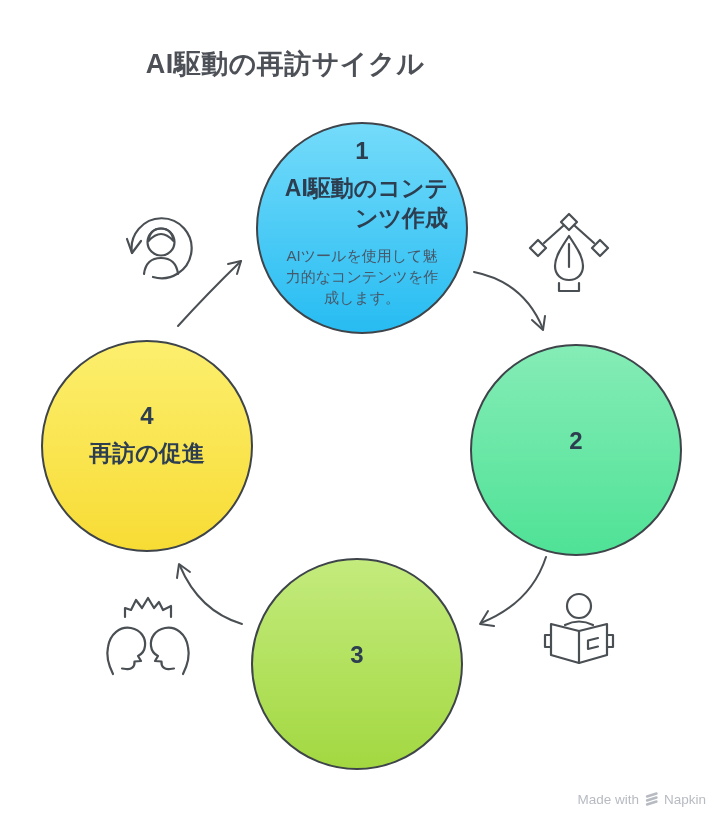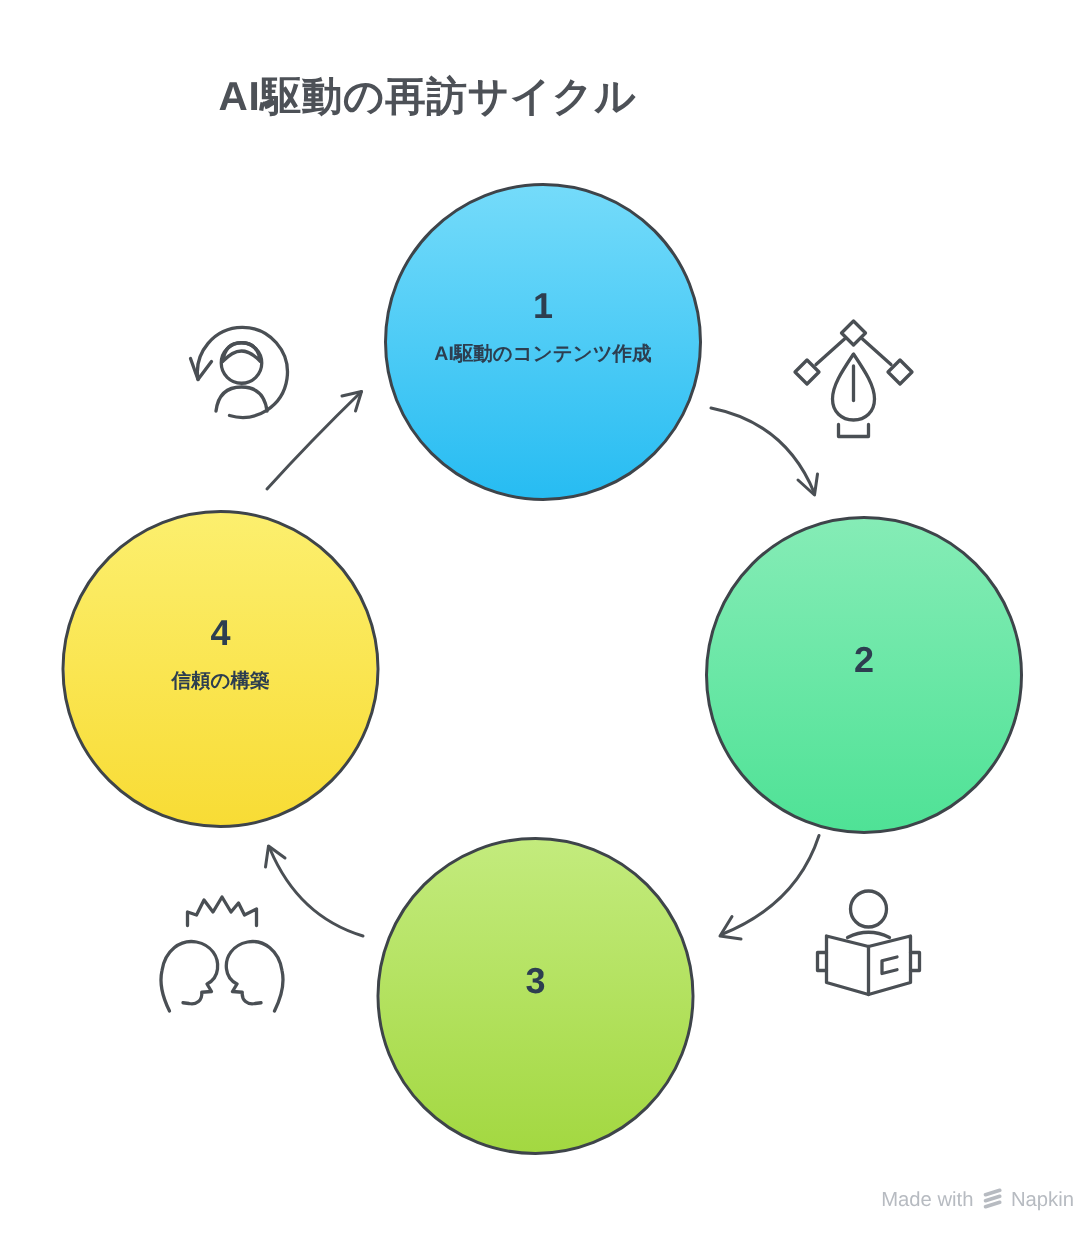--- a/index.html
+++ b/index.html
@@ -15,30 +15,30 @@
     position:absolute;width:212px;height:212px;border-radius:50%;
     border:2.5px solid #3e444a;box-sizing:border-box;
     display:flex;flex-direction:column;align-items:center;justify-content:center;
     text-align:center;padding-bottom:10px;
   }
   .c1{left:256px;top:122px;}
   .c2{left:470px;top:344px;}
   .c3{left:251px;top:558px;}
   .c4{left:41px;top:340px;}
   .num{font-size:24px;font-weight:bold;color:#2d3e50;line-height:1.2;margin-bottom:7px;}
-  .ctitle{font-size:13px;font-weight:bold;color:#2d3e50;line-height:1.32;max-width:172px;margin-bottom:11px;}
+  .ctitle{font-size:23px;font-weight:bold;color:#2d3e50;line-height:1.32;max-width:172px;margin-bottom:11px;text-align:right;}
   .cdesc{font-size:15px;color:#47586a;line-height:1.42;max-width:162px;}
   .icon{position:absolute;}
   .icon path,.icon polyline,.icon circle,.icon line{
     fill:none;stroke:#4a4f54;stroke-width:2.2;stroke-linecap:round;stroke-linejoin:round;
   }
   .arrows{position:absolute;left:0;top:0;pointer-events:none;}
   .arrows path,.arrows polyline{fill:none;stroke:#4a4f54;stroke-width:2;stroke-linecap:round;stroke-linejoin:round;}
   .footer{
-    position:absolute;right:4px;top:792px;display:flex;align-items:flex-end;gap:5px;
+    position:absolute;right:14px;top:792px;display:flex;align-items:flex-end;gap:5px;
     font-size:13.5px;color:#b7bbc1;
   }
   .napkin-logo line{stroke:#b7bbc1;stroke-width:2.4;stroke-linecap:round;}
 </style>
 </head>
 <body>
 
 <div class="canvas">
 
   <h1 class="page-title" style="color: rgb(77, 81, 87);">AI駆動の再訪サイクル</h1>
@@ -58,33 +58,34 @@
     </g>
     <g>
       <path d="M 178,326 Q 207,294 241,261"></path>
       <polyline points="237,274 241,261 228,264"></polyline>
     </g>
   </svg>
 
   <div class="circle c1" style="background: linear-gradient(rgb(116, 219, 250), rgb(39, 188, 242)); border-color: rgb(62, 68, 74);">
     <div class="num">1</div>
     <div class="ctitle">AI駆動のコンテンツ作成</div>
+    <div class="cdesc">AIツールを使用して魅力的なコンテンツを作成します。</div>
   </div>
 
   <div class="circle c2" style="background: linear-gradient(rgb(133, 236, 182), rgb(79, 226, 150)); border-color: rgb(62, 68, 74);">
     <div class="num">2</div>
   </div>
 
   <div class="circle c3" style="background: linear-gradient(rgb(195, 235, 125), rgb(163, 216, 65)); border-color: rgb(62, 68, 74);">
     <div class="num">3</div>
   </div>
 
   <div class="circle c4" style="background: linear-gradient(rgb(252, 239, 110), rgb(248, 220, 53)); border-color: rgb(62, 68, 74);">
     <div class="num">4</div>
-    <div class="ctitle">信頼の構築</div>
+    <div class="ctitle">再訪の促進</div>
   </div>
 
   <svg class="icon" style="left:118px;top:205px;" width="80" height="82" viewBox="0 0 80 82">
     <path d="M 35,72 A 30,30 0 1 0 14,48"></path>
     <polyline points="9,34 14,48 23,36"></polyline>
     <circle cx="43" cy="37" r="13.5"></circle>
     <path d="M 30.5,36 Q 32,23.5 43,23.5 Q 54,23.5 55.5,36 Q 49,29 43,29 Q 37,29 30.5,36"></path>
     <path d="M 26,69 Q 28,53 43,53 Q 58,53 60,69"></path>
   </svg>
 

